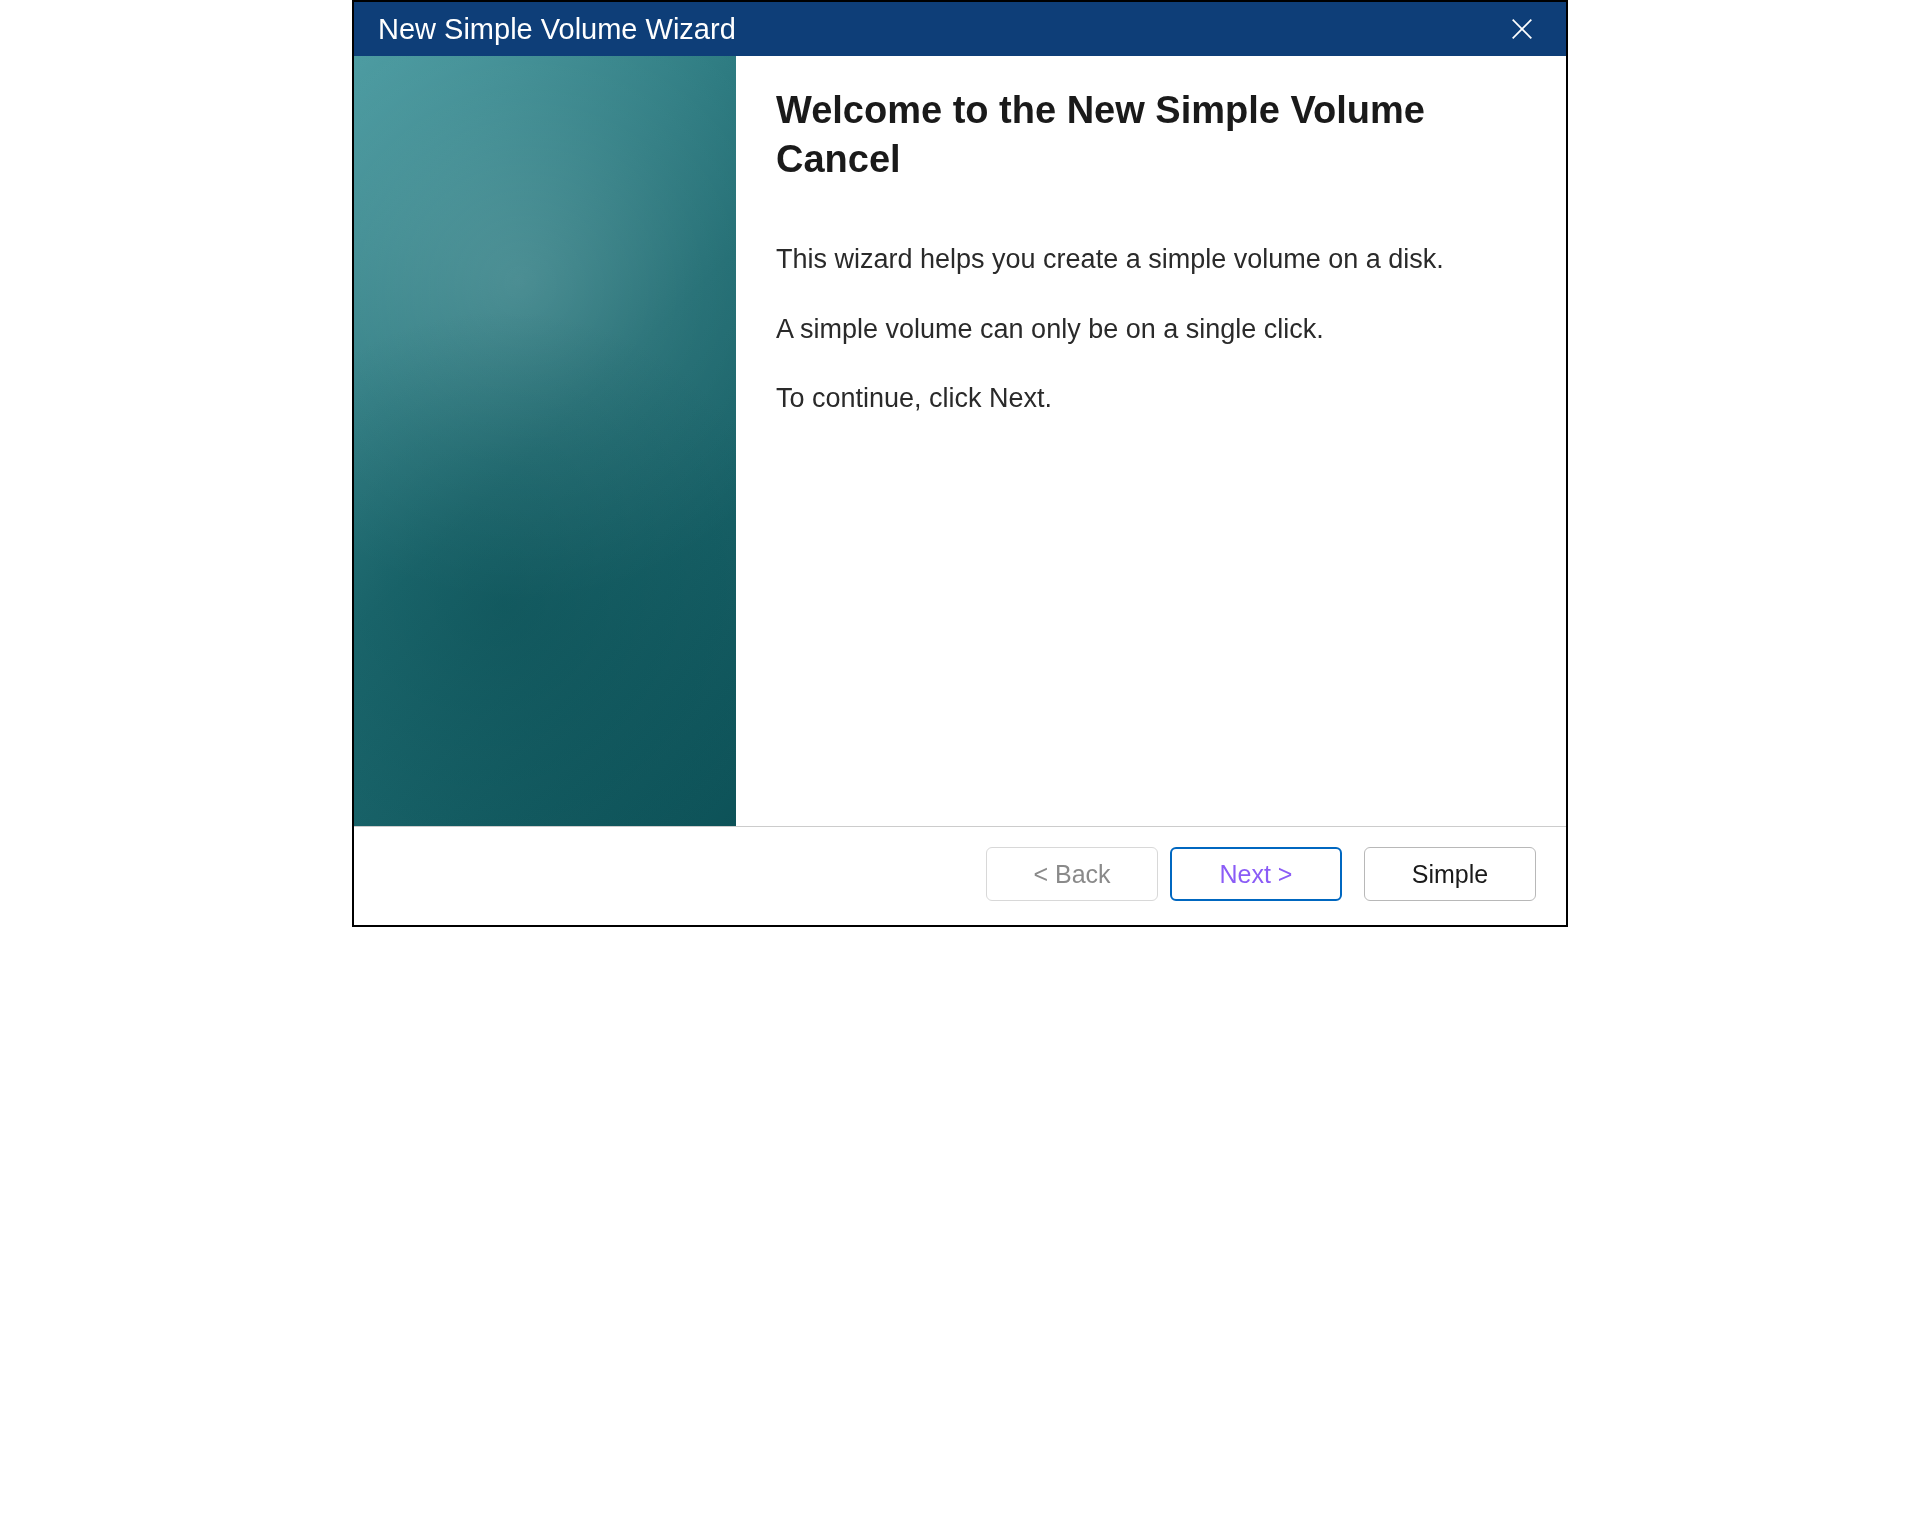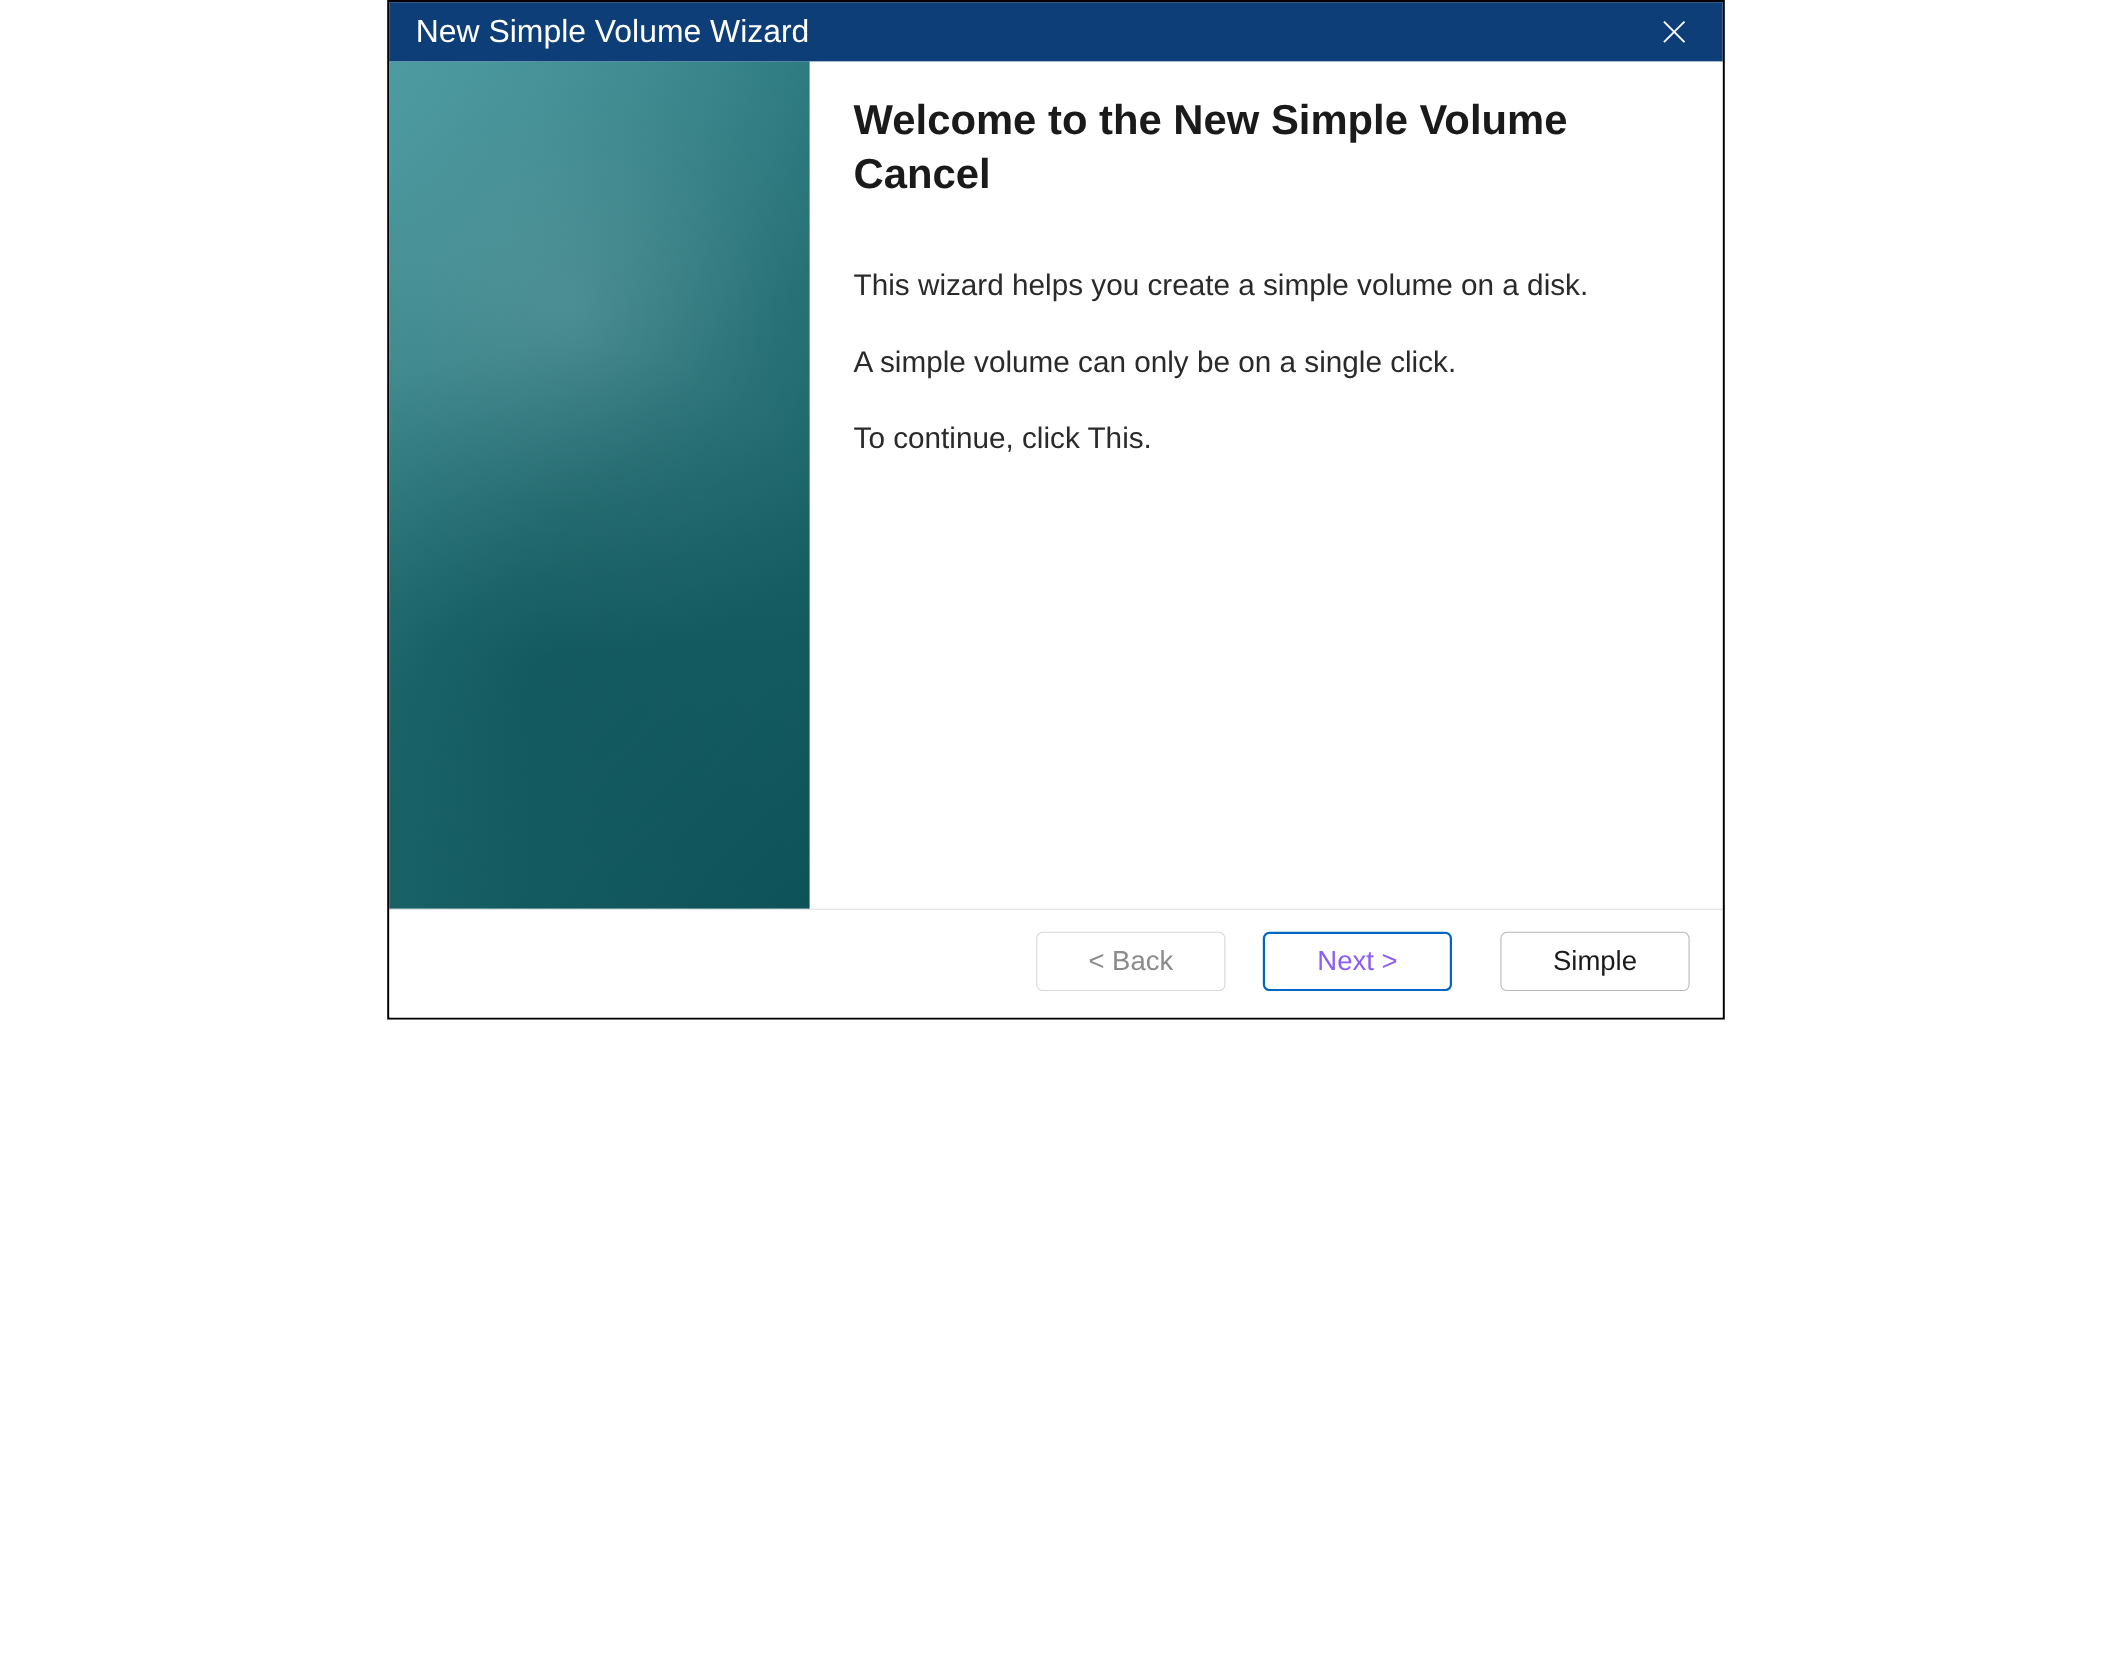--- a/index.html
+++ b/index.html
@@ -115,21 +115,21 @@
       margin-bottom: 32px;
       font-weight: 400;
     }
     
     .button-bar {
       background: #f7f7f7;
       background: #ffffff;
       padding: 20px 30px 24px 30px;
       display: flex;
       justify-content: flex-end;
-      gap: 34px;
+      gap: 12px;
     }
     
     .wizard-btn {
       min-width: 172px;
       height: 54px;
       font-size: 25px;
       font-family: inherit;
       border: 1px solid #b8b8b8;
       border-radius: 6px;
       background: #ffffff;
@@ -169,21 +169,21 @@
       </svg>
     </button>
   </div>
 
   <div class="wizard-body">
     <div class="sidebar-graphic"></div>
     <div class="content-area">
       <h1 class="wizard-heading">Welcome to the New Simple Volume Cancel</h1>
       <p class="wizard-text">This wizard helps you create a simple volume on a disk.</p>
       <p class="wizard-text">A simple volume can only be on a single click.</p>
-      <p class="wizard-text">To continue, click This.</p>
+      <p class="wizard-text">To continue, click Next.</p>
     </div>
   </div>
 
   <div class="button-bar">
     <button class="wizard-btn disabled">&lt; Back</button>
     <button class="wizard-btn primary">Next &gt;</button>
     <button class="wizard-btn cancel">Simple</button>
   </div>
 
 </div>

